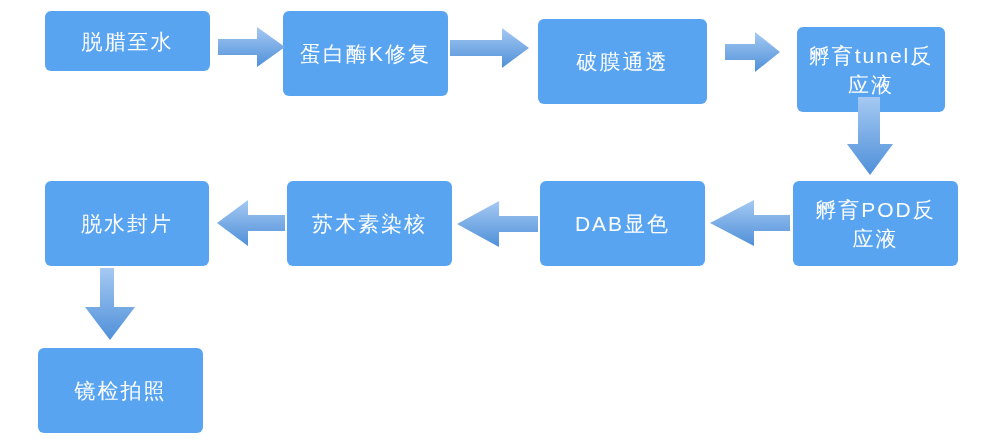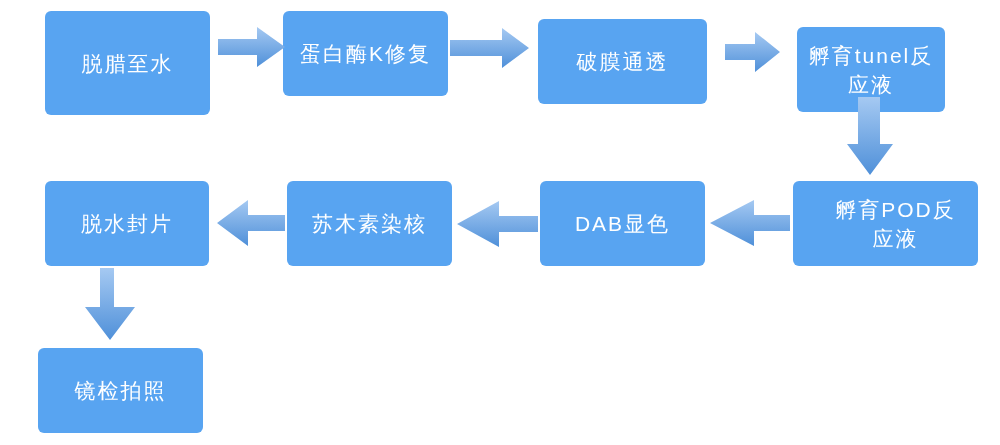--- a/index.html
+++ b/index.html
@@ -41,35 +41,35 @@
 
   <svg class="defs-holder" aria-hidden="true">
     <defs>
       <linearGradient id="arrowGrad" x1="0" y1="0" x2="0" y2="1">
         <stop offset="0" style="stop-color:var(--arrow-light)"></stop>
         <stop offset="1" style="stop-color:var(--arrow-dark)"></stop>
       </linearGradient>
     </defs>
   </svg>
 
-  <div class="node" style="left:45px;top:11px;width:165px;height:104px;">
+  <div class="node" style="left:45px;top:11px;width:165px;height:60px;">
     <span class="node-label">脱腊至水</span>
   </div>
   <div class="node" style="left:283px;top:11px;width:165px;height:85px;">
     <span class="node-label">蛋白酶K修复</span>
   </div>
   <div class="node" style="left:538px;top:11px;width:169px;height:85px;margin-top:8px;">
     <span class="node-label">破膜通透</span>
   </div>
   <div class="node" style="left:797px;top:27px;width:148px;height:85px;">
     <span class="node-label">孵育tunel反
 应液</span>
   </div>
 
-  <div class="node" style="left:793px;top:181px;width:165px;height:85px;padding-left:20px;">
+  <div class="node" style="left:793px;top:181px;width:165px;height:85px;">
     <span class="node-label">孵育POD反
 应液</span>
   </div>
   <div class="node" style="left:540px;top:181px;width:165px;height:85px;">
     <span class="node-label">DAB显色</span>
   </div>
   <div class="node" style="left:45px;top:181px;width:164px;height:85px;">
     <span class="node-label">脱水封片</span>
   </div>
   <div class="node" style="left:287px;top:181px;width:165px;height:85px;">

